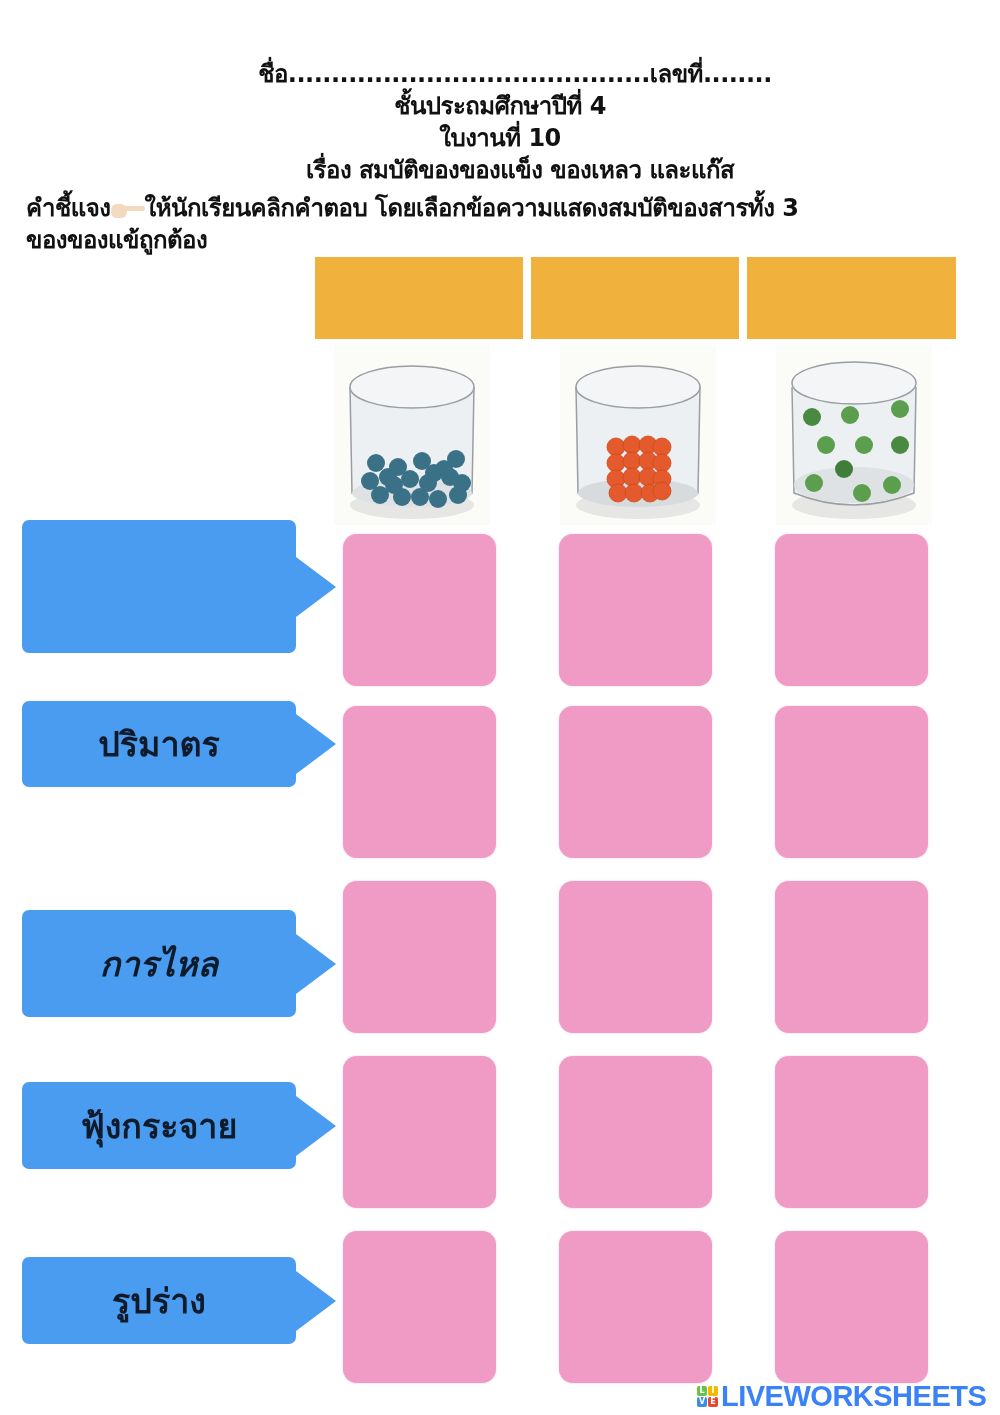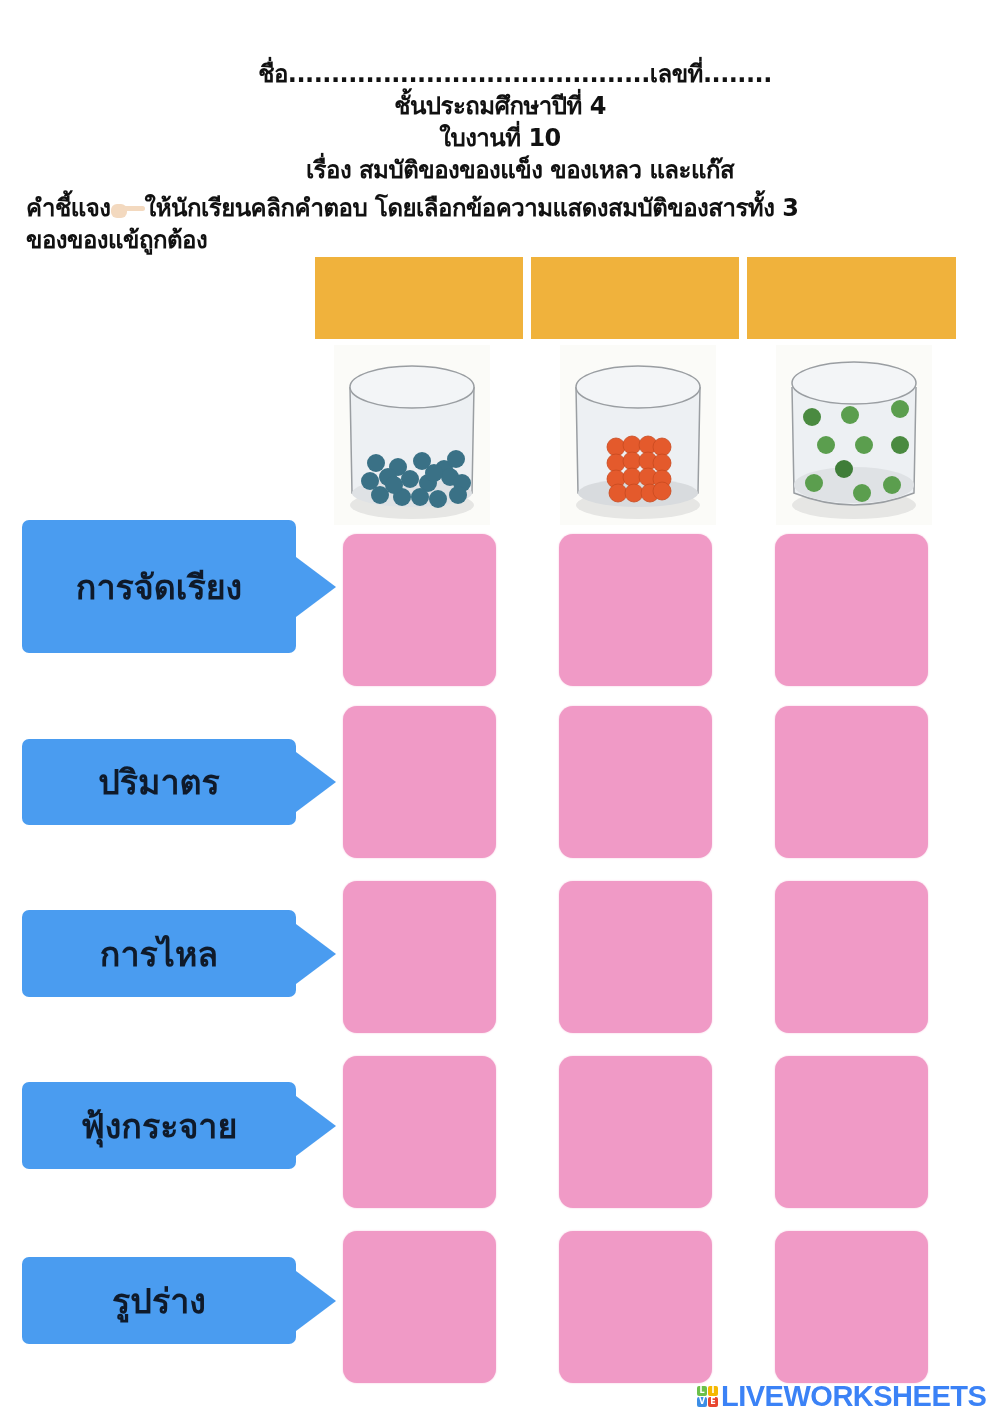--- a/index.html
+++ b/index.html
@@ -120,26 +120,25 @@
         <circle cx="124" cy="100" r="9" fill="#4a8a40"></circle>
       <circle cx="68" cy="124" r="9" fill="#3f7d38"></circle>
         <circle cx="38" cy="138" r="9"></circle>
         <circle cx="116" cy="140" r="9"></circle>
       <circle cx="86" cy="148" r="9"></circle>
     </g>
   </svg>
 </div>
 
 <div class="label-box" style="top:520px; height:133px; flex-direction:column;">
-  <span>การจัดเรียง</span>
 </div>
-<div class="label-box" style="top:739px; height:86px;">
+<div class="label-box" style="top:701px; height:86px;">
   <span>ปริมาตร</span>
 </div>
-<div class="label-box" style="top:910px; height:87px;">
+<div class="label-box" style="top:910px; height:107px;font-style:italic;">
   <span>การไหล</span>
 </div>
 <div class="label-box" style="top:1082px; height:87px;">
   <span>ฟุ้งกระจาย</span>
 </div>
 <div class="label-box" style="top:1257px; height:87px;">
   <span>รูปร่าง</span>
 </div>
 
 <div class="answer-box" style="left:343px; top:534px;"><span></span></div>

